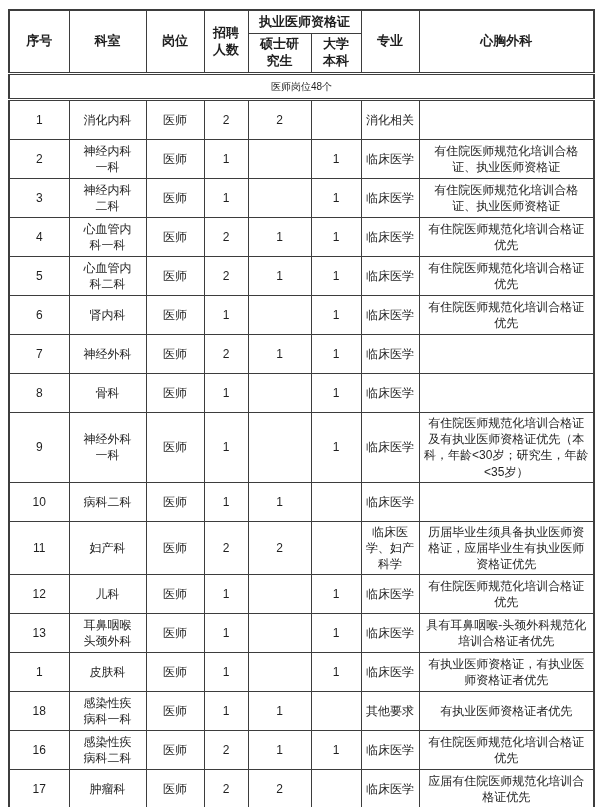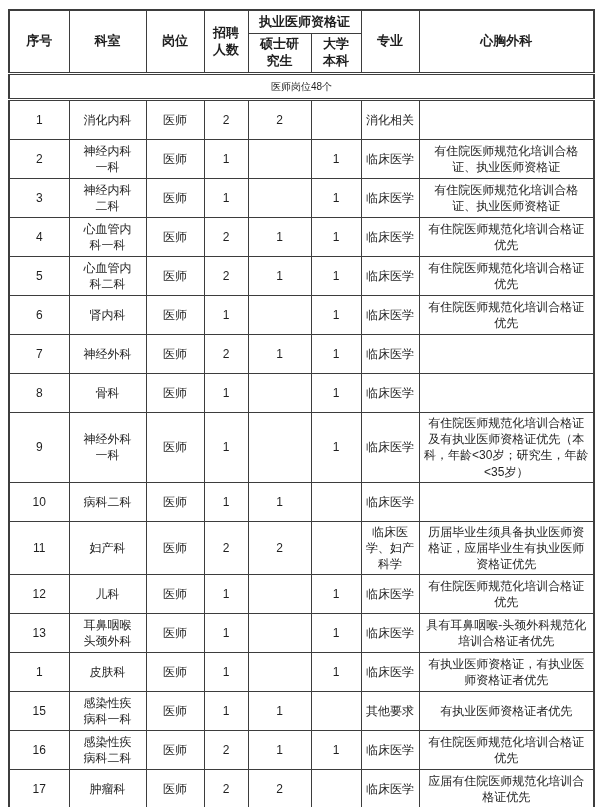--- a/index.html
+++ b/index.html
@@ -244,21 +244,21 @@
       <td class="c-seq">1</td>
       <td class="c-dept">皮肤科</td>
       <td class="c-post">医师</td>
       <td class="c-count">1</td>
       <td class="c-masters"></td>
       <td class="c-bachelor">1</td>
       <td class="c-major">临床医学</td>
       <td class="c-other">有执业医师资格证，有执业医师资格证者优先</td>
     </tr>
         <tr>
-      <td class="c-seq">15</td>
+      <td class="c-seq">18</td>
       <td class="c-dept">感染性疾
 病科一科</td>
       <td class="c-post">医师</td>
       <td class="c-count">1</td>
       <td class="c-masters">1</td>
       <td class="c-bachelor"></td>
       <td class="c-major">其他要求</td>
       <td class="c-other">有执业医师资格证者优先</td>
     </tr>
         <tr>

